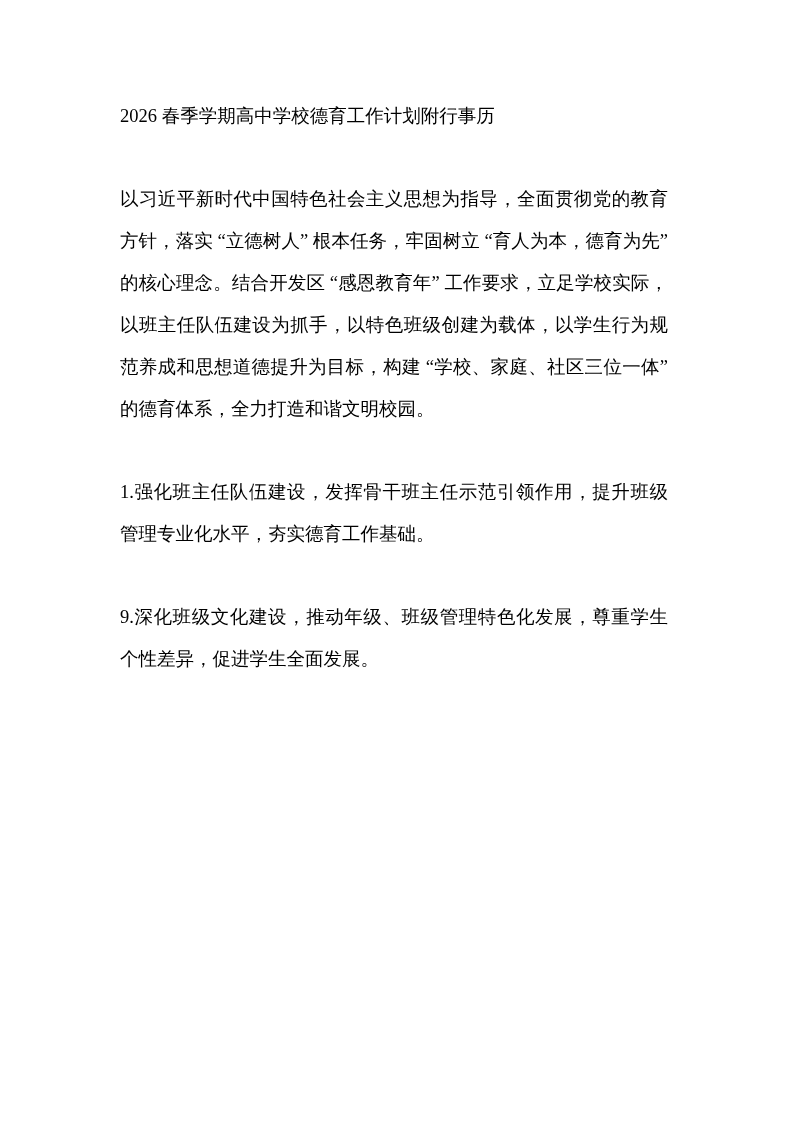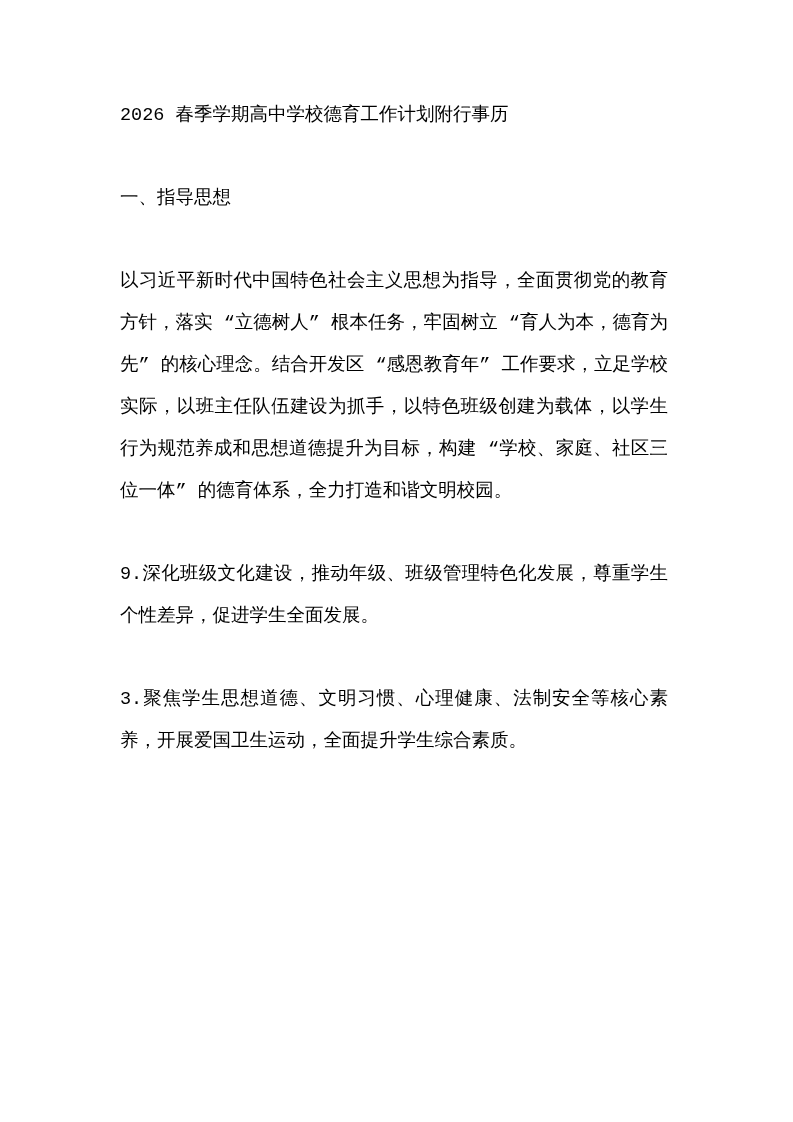--- a/index.html
+++ b/index.html
@@ -8,21 +8,21 @@
     background: #ffffff;
   }
   .page {
     position: relative;
     width: 785px;
     height: 1122px;
     box-sizing: border-box;
     background: #ffffff;
     padding: 95px 117px 0 120px;
     overflow: hidden;
-    font-family: Liberation Mono, monospace;
+    font-family: Liberation Serif, serif;
     font-size: 18.5px;
     line-height: 42px;
     color: #000000;
   }
   .page p {
     margin: 0 0 41px 0;
   }
   .doc-title {
     text-align: left;
     font-weight: normal;
@@ -35,22 +35,21 @@
     text-align: justify;
     text-justify: inter-ideograph;
   }
 </style>
 </head>
 <body>
 
 <div class="page">
   <p class="doc-title">2026 春季学期高中学校德育工作计划附行事历</p>
 
-  <p class="section-heading">一、指导思想</p>
 
   <p class="body-para">以习近平新时代中国特色社会主义思想为指导，全面贯彻党的教育方针，落实 “立德树人” 根本任务，牢固树立 “育人为本，德育为先” 的核心理念。结合开发区 “感恩教育年” 工作要求，立足学校实际，以班主任队伍建设为抓手，以特色班级创建为载体，以学生行为规范养成和思想道德提升为目标，构建 “学校、家庭、社区三位一体” 的德育体系，全力打造和谐文明校园。</p>
 
 
+  <p class="body-para">1.强化班主任队伍建设，发挥骨干班主任示范引领作用，提升班级管理专业化水平，夯实德育工作基础。</p>
 
   <p class="body-para">9.深化班级文化建设，推动年级、班级管理特色化发展，尊重学生个性差异，促进学生全面发展。</p>
 
-  <p class="body-para">3.聚焦学生思想道德、文明习惯、心理健康、法制安全等核心素养，开展爱国卫生运动，全面提升学生综合素质。</p>
 </div>
 
 </body></html>

